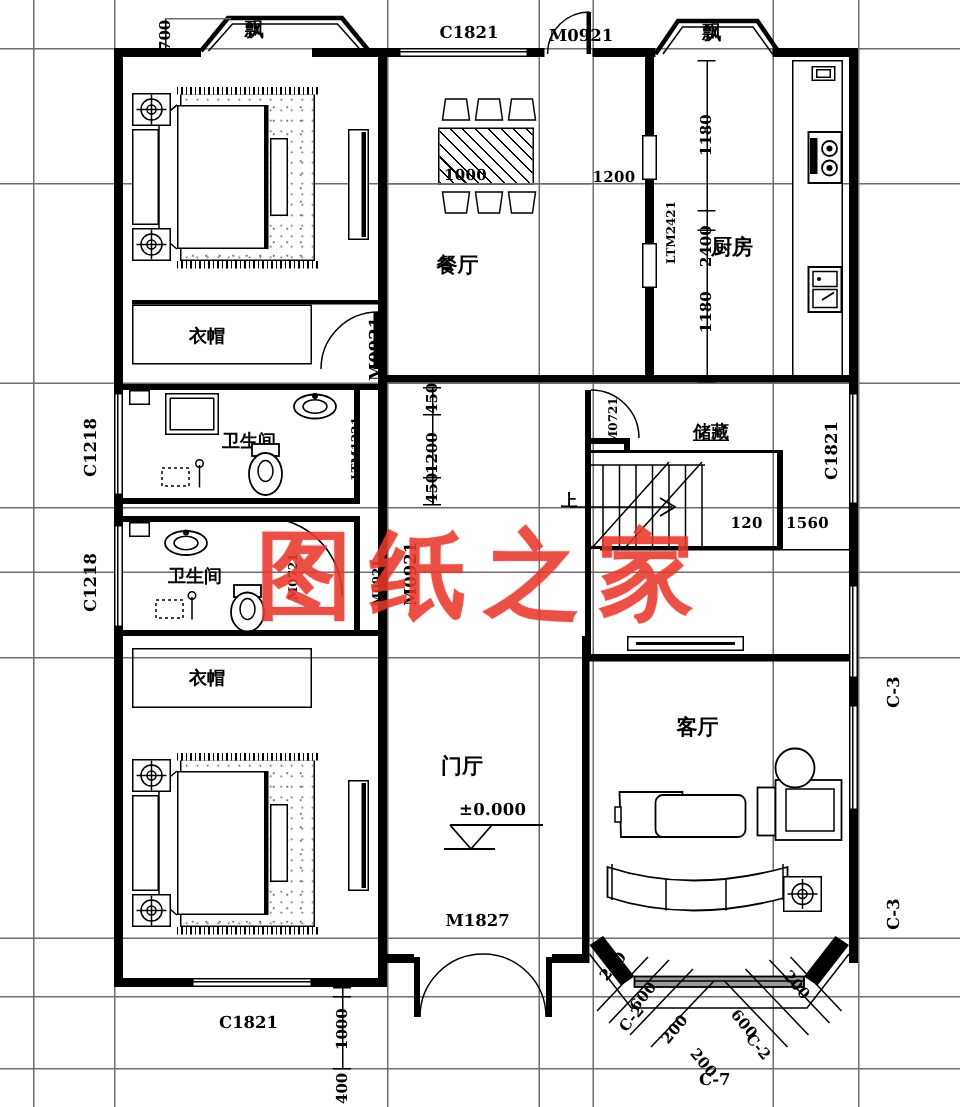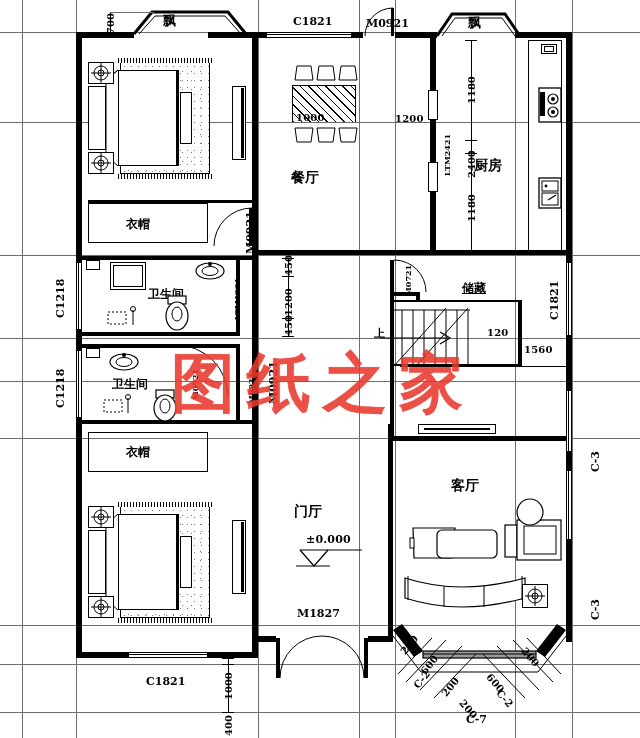--- a/index.html
+++ b/index.html
@@ -357,21 +357,21 @@
     <line x1="468" y1="310" x2="468" y2="366" stroke="#000" stroke-width="1"></line>
     <line x1="446" y1="308" x2="394" y2="366" stroke="#000" stroke-width="1"></line>
     <line x1="468" y1="308" x2="416" y2="366" stroke="#000" stroke-width="1"></line>
     <line x1="380" y1="338" x2="448" y2="338" stroke="#000" stroke-width="1"></line>
     <polyline points="440,332 450,338 440,344" fill="none" stroke="#000" stroke-width="1.2"></polyline>
   </svg>
   <div class="txt cn" style="left:374px;top:328px;font-size:11px;">上</div>
 
   <div class="wall" style="left:518px;top:300px;width:4px;height:66px;"></div>
   <div class="ln" style="left:400px;top:366px;width:170px;height:1px;"></div>
-  <div class="txt dim" style="left:487px;top:328px;">120</div>
+  <div class="txt dim" style="left:487px;top:345px;">120</div>
   <div class="txt dim" style="left:524px;top:345px;">1560</div>
 
   <div class="wall" style="left:390px;top:436px;width:176px;height:5px;"></div>
   <div class="thin fillw" style="left:418px;top:424px;width:78px;height:10px;"></div>
   <div class="ln" style="left:424px;top:428px;width:66px;height:2px;"></div>
 
   <div class="txt cn room" style="left:451px;top:478px;">客厅</div>
   <svg style="left:0;top:0;width:640px;height:738px;">
 
     <path d="M413,528 L455,528 L452,558 L414,558 Z" fill="#fff" stroke="#000" stroke-width="1.2"></path>

